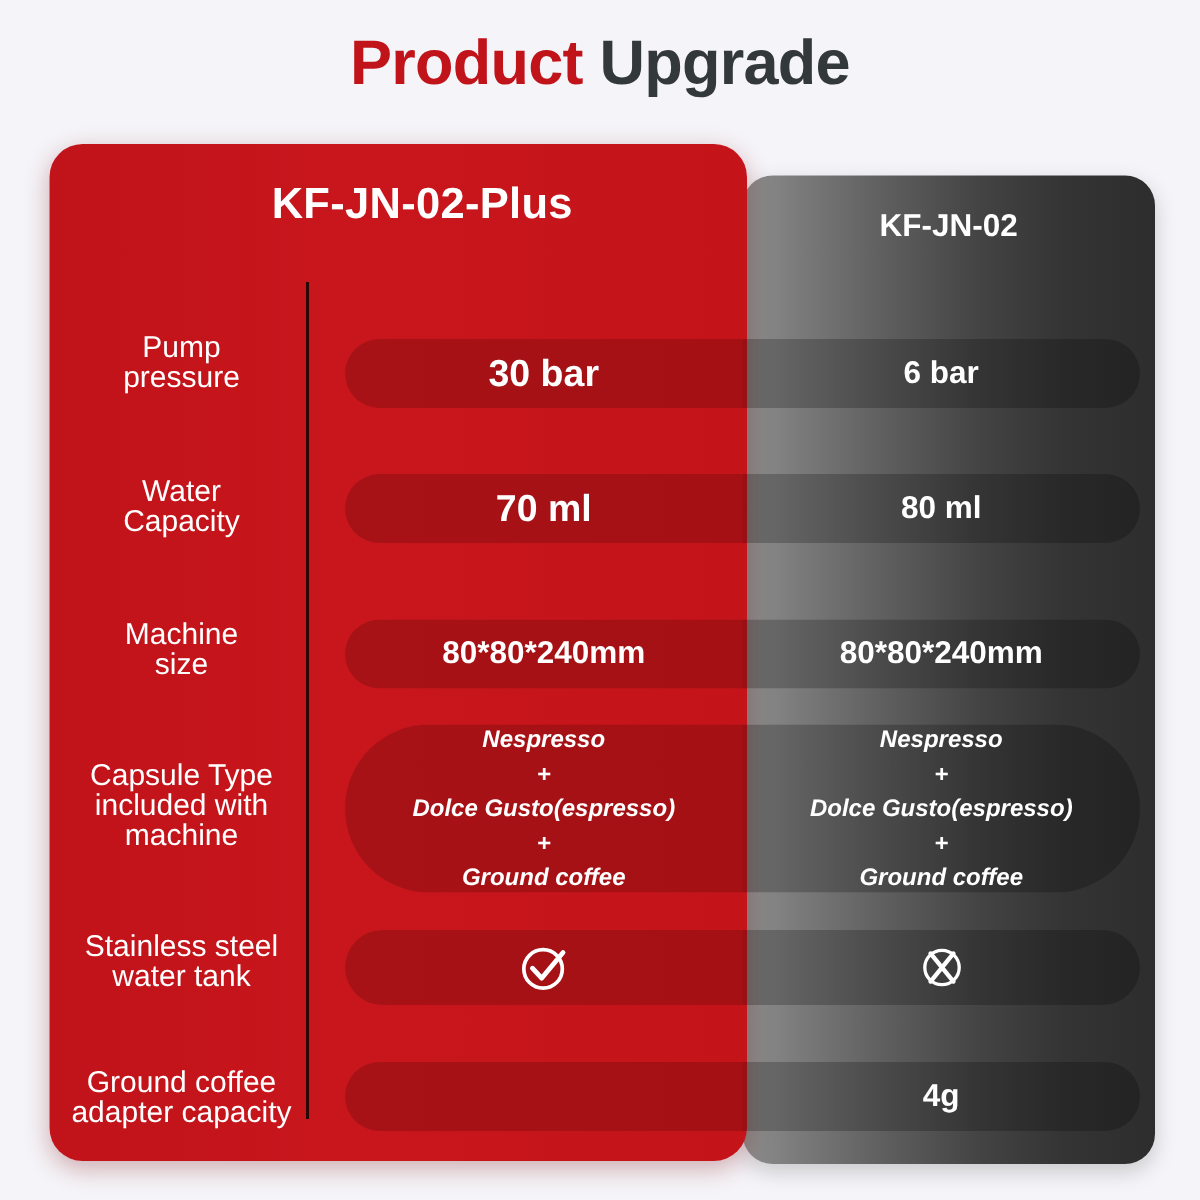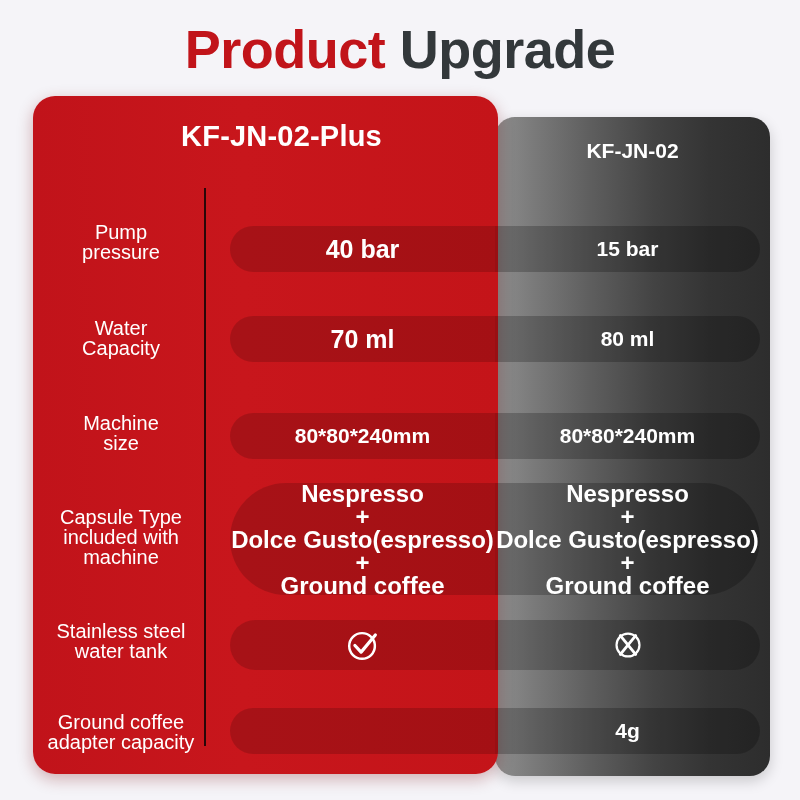--- a/index.html
+++ b/index.html
@@ -15,21 +15,21 @@
     position: relative;
   }
 
   
   .title {
     position: absolute;
     top: 18px;
     left: 0;
     width: 800px;
     text-align: center;
-    font-size: 54px;
+    font-size: 42px;
     font-weight: bold;
     letter-spacing: -0.5px;
     white-space: nowrap;
   }
   .title .word-red   { color: #c1141a; }
   .title .word-dark  { color: #33383b; }
 
   
   .board {
     position: absolute;
@@ -165,21 +165,21 @@
   .pill .val-left  { left: 0;     width: 265px; }
   .pill .val-right { left: 265px; width: 265px; }
 
   
   .r-pressure .pill, .r-water .pill, .r-size .pill, .r-ground .pill { height: 46px; }
   .r-capsule .pill { height: 112px; border-radius: 56px; }
   .r-tank    .pill { height: 50px; }
 
   .fs-big   { font-size: 25px; }
   .fs-mid   { font-size: 21px; }
-  .fs-small { font-size: 24px; line-height: 23px; font-weight: normal; }
+  .fs-small { font-size: 16px; line-height: 23px; font-weight: normal; font-style: italic; }
 
   
   .icon-wrap { display: flex; align-items: center; justify-content: center; }
   svg.mark { display:block; }
 </style>
 </head>
 <body>
 
 <div class="title">
   <span class="word-red">Product</span><span>&nbsp;</span><span class="word-dark">Upgrade</span>
@@ -194,22 +194,22 @@
 <div class="head-gray">KF-JN-02</div>
 
 <div class="divider"></div>
 
 <div class="row r-pressure" style="top:0">
   <div class="label" style="top:222px; white-space:pre-line;">Pump
 pressure</div>
   <div class="pill" style="top:226px">
     <div class="seg-red"></div>
     <div class="seg-gray"></div>
-    <div class="val-left fs-big">40 bar</div>
-    <div class="val-right fs-mid">15 bar</div>
+    <div class="val-left fs-big">30 bar</div>
+    <div class="val-right fs-mid">6 bar</div>
   </div>
 </div>
 
 <div class="row r-water" style="top:0">
   <div class="label" style="top:318px; white-space:pre-line;">Water
 Capacity</div>
   <div class="pill" style="top:316px">
     <div class="seg-red"></div>
     <div class="seg-gray"></div>
     <div class="val-left fs-big">70 ml</div>

